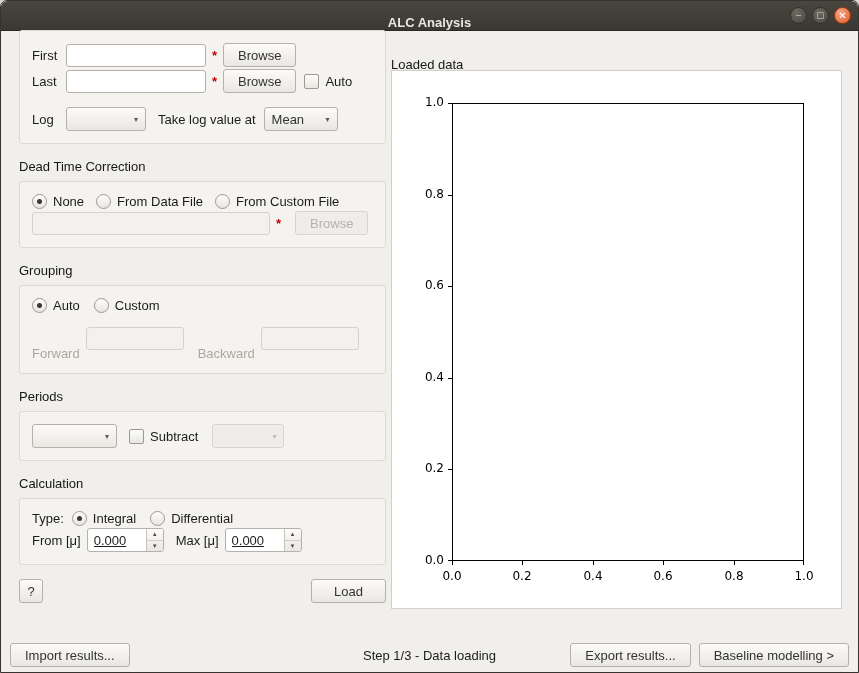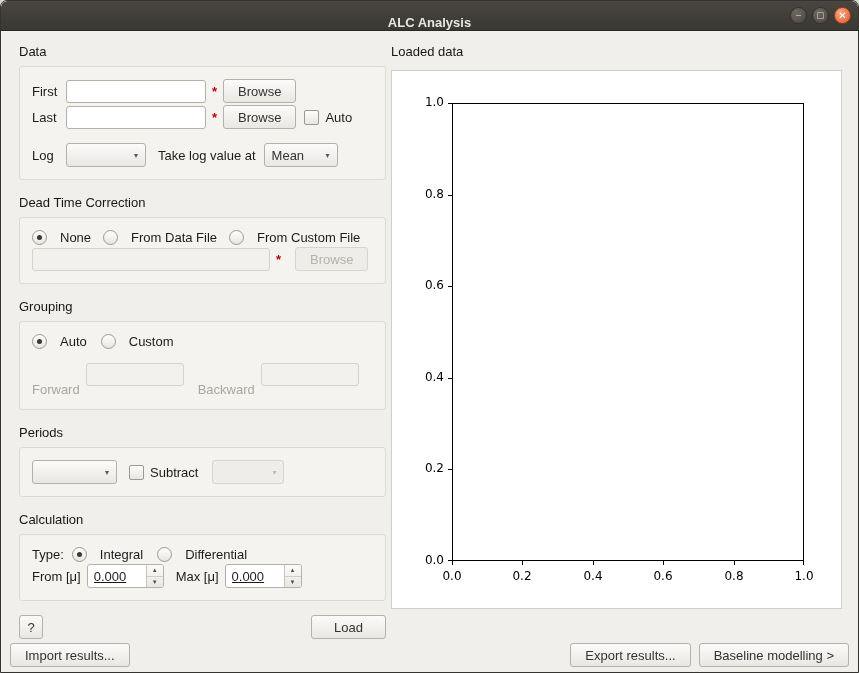--- a/index.html
+++ b/index.html
@@ -59,21 +59,21 @@
   .combo {
     height: 24px; padding: 0 7px;
     background: linear-gradient(#fcfbfa, #e9e7e2);
     border: 1px solid #b5b1aa; border-radius: 3px;
     display: inline-flex; align-items: center; justify-content: space-between;
     cursor: pointer; color: #333;
   }
   .combo .arrow { font-size: 8px; color: #5a5a5a; margin-left: 8px; }
   .combo.disabled { background: #eeedea; border-color: #d8d5cf; color: #b5b2ab; cursor: default; }
   .combo.disabled .arrow { color: #c0bdb6; }
-  .radio { display: inline-flex; align-items: center; gap: 13px; cursor: pointer; }
+  .radio { display: inline-flex; align-items: center; gap: 6px; cursor: pointer; }
   .radio .dot {
     width: 15px; height: 15px; border-radius: 50%;
     border: 1px solid #9d9991; background: linear-gradient(#fdfdfc, #e8e6e1);
     position: relative; flex: 0 0 auto;
   }
   .radio.checked .dot::after {
     content: ""; position: absolute; left: 4px; top: 4px; width: 5px; height: 5px;
     border-radius: 50%; background: #3a3935;
   }
   .checkbox {
@@ -103,21 +103,21 @@
 
   
   .left-panel { position: absolute; left: 18px; top: 29px; width: 367px; }
   .left-panel .section-label:first-child { margin-top: 14px; }
   .mb10 { margin-bottom: 2px; }
   .footer-row { display: flex; justify-content: space-between; margin-top: 14px; }
   .help-btn { width: 24px; padding: 0; }
   .load-btn { width: 75px; }
 
   
-  .right-label { position: absolute; left: 390px; top: 43px; color: #161616; }
+  .right-label { position: absolute; left: 390px; top: 56px; color: #161616; }
   .plot-panel {
     position: absolute; left: 390px; top: 69px; width: 451px; height: 539px;
     background: #ffffff; border: 1px solid #d2cfc9;
     font-family: "DejaVu Sans", sans-serif; font-size: 12px; color: #000;
   }
   .axes { position: absolute; left: 60px; top: 32px; width: 352px; height: 458px; border: 1px solid #000; }
   .ytick-label { position: absolute; left: 0; width: 52px; text-align: right; }
   .xtick-label { position: absolute; top: 498px; width: 30px; text-align: center; }
   .ytick { position: absolute; left: 56px; width: 4px; height: 1px; background: #000; }
   .xtick { position: absolute; top: 490px; width: 1px; height: 4px; background: #000; }
@@ -152,21 +152,20 @@
           <span>▢</span>
         </span>
       <span class="winbtn close">
           <span>✕</span>
         </span>
     </div>
   </div>
 
   <div class="left-panel">
 
-    <div class="section-label">Data</div>
     <div class="groupbox">
       <div class="row mb10">
         <span class="lblw">First</span>
         <input class="tinput" style="width: 140px;" value="">
         <span class="req">*</span>
         <button class="btn">Browse</button>
       </div>
       <div class="row mb10">
         <span class="lblw">Last</span>
         <input class="tinput" style="width: 140px;" value="">
@@ -333,20 +332,21 @@
 
     <span class="xtick" style="left:60px"></span>
     <span class="xtick" style="left:130px"></span>
     <span class="xtick" style="left:201px"></span>
     <span class="xtick" style="left:271px"></span>
     <span class="xtick" style="left:342px"></span>
     <span class="xtick" style="left:411px"></span>
   </div>
 
   <div class="statusbar">
+    <span class="step">Step 1/3 - Data loading</span>
     <button class="btn">Import results...</button>
     <div class="right-group">
       <button class="btn">Export results...</button>
       <button class="btn">Baseline modelling &gt;</button>
     </div>
   </div>
 
 </div>
 
 </body></html>

